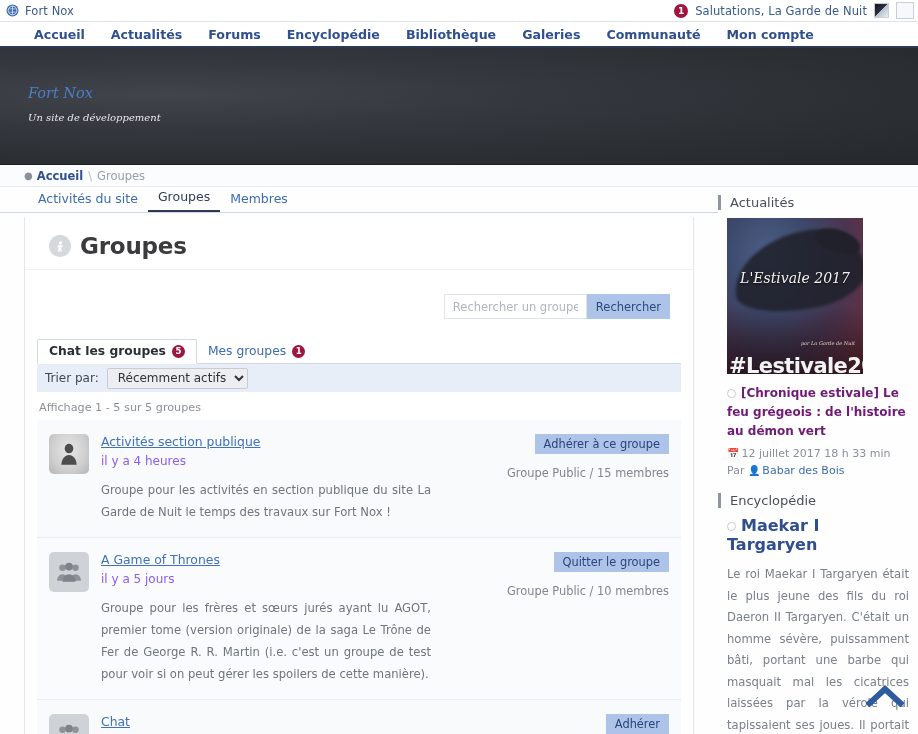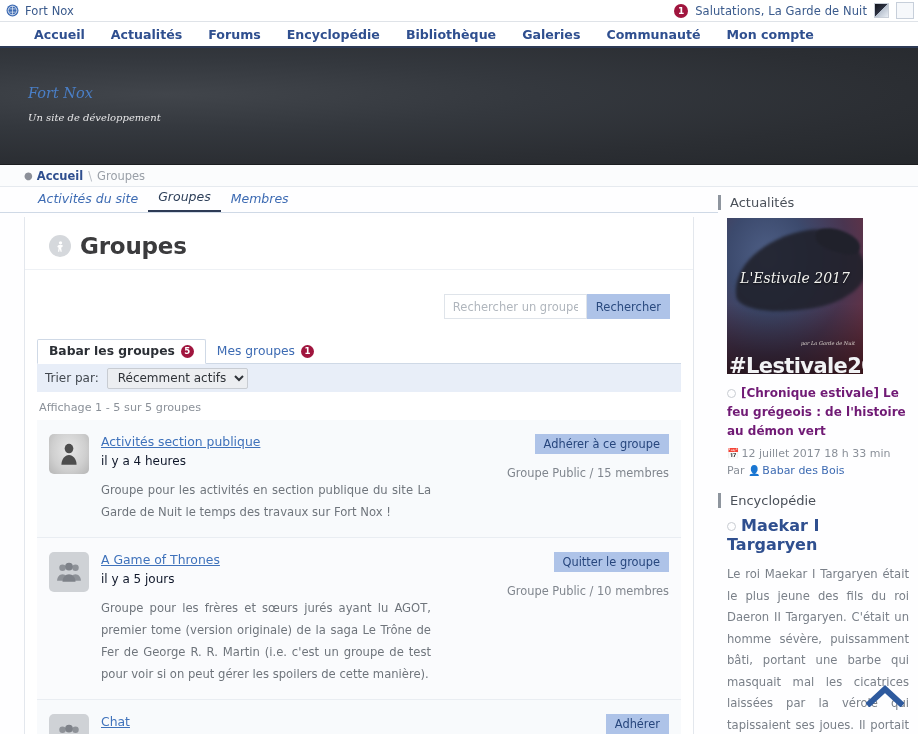--- a/index.html
+++ b/index.html
@@ -115,21 +115,20 @@
   .content-col { width: 718px; position: relative; }
   .side-col { width: 200px; padding-top: 8px; }
 
   
   .subtabs {
     display: flex; align-items: flex-end;
     height: 26px;
     padding-left: 28px;
     gap: 0;
     border-bottom: 1px solid #cfd9e6;
-    font-style: italic;
   }
   .subtab {
     font-size: 12.5px;
     color: #3d6bb3;
     text-decoration: none;
     padding: 0 10px 6px 10px;
   }
   .subtab.active {
     color: #2c3e58;
     border-bottom: 2px solid #2d3a55;
@@ -269,21 +268,21 @@
   }
   .gmain { flex: 1; min-width: 0; }
   .gname {
     color: #3f72bb;
     font-size: 12.4px;
     text-decoration: underline;
     display: inline-block;
   }
   .gtime {
     font-size: 12px;
-    color: #0f172a;
+    color: #8b5cf6;
     margin-top: 5px;
   }
   .gdesc {
     font-size: 11.6px;
     color: #6f757c;
     margin-top: 11px;
     line-height: 22px;
     text-align: justify;
     width: 330px;
   }
@@ -493,21 +492,21 @@
         <span class="card-title">Groupes</span>
       </div>
 
       <div class="searchrow">
         <input class="search-input" type="text" placeholder="Rechercher un groupe..." style="">
         <button class="search-btn">Rechercher</button>
       </div>
 
       <div class="gtabs">
         <a href="#" class="gtab active">
-          <span>Babar les groupes</span>
+          <span>Chat les groupes</span>
           <span class="count-pill">5</span>
         </a>
         <a href="#" class="gtab">
           <span>Mes groupes</span>
           <span class="count-pill">1</span>
         </a>
       </div>
 
       <div class="sortbar">
         <span class="sortbar-label">Trier par:</span>

